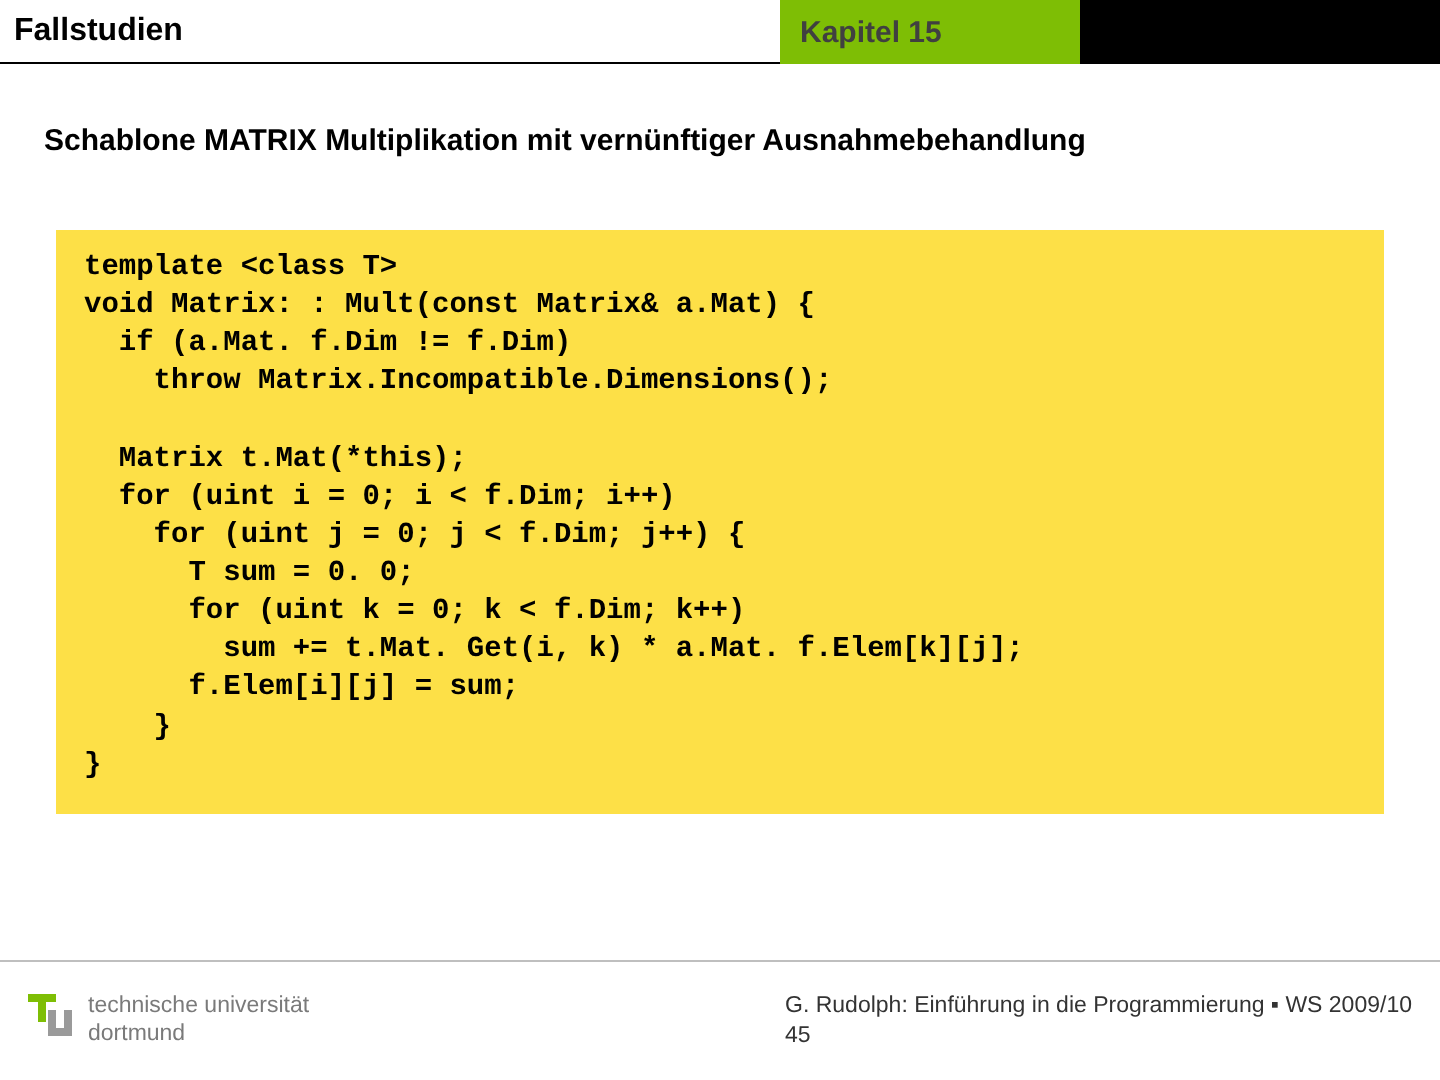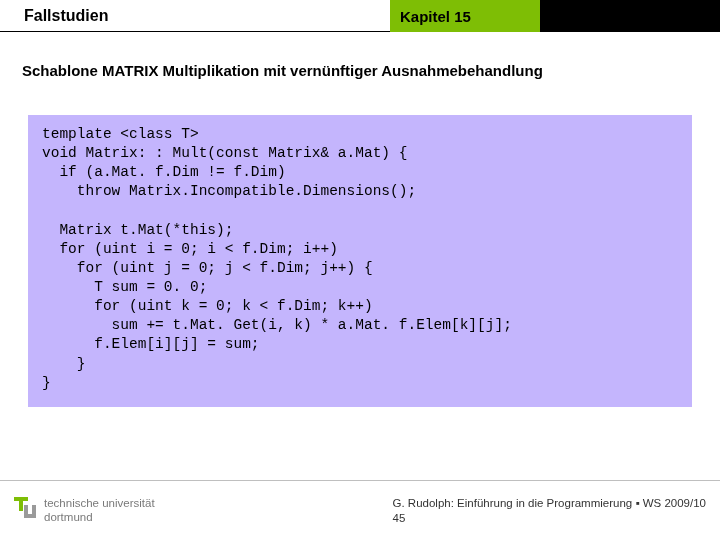--- a/index.html
+++ b/index.html
@@ -13,56 +13,56 @@
   }
   .header {
     display: flex;
     height: 32px;
   }
   .header-left {
     flex: 0 0 390px;
     background: #fff;
     display: flex;
     align-items: center;
-    padding-left: 24px;
+    padding-left: 7px;
     font-size: 16px;
     font-weight: bold;
     color: #000;
     border-bottom: 1px solid #000;
   }
   .header-right {
     flex: 1;
     display: flex;
   }
   .header-green {
     flex: 0 0 150px;
     background: #7ebe05;
-    color: #000000;
+    color: #404040;
     font-weight: bold;
     font-size: 15px;
     display: flex;
     align-items: center;
     padding-left: 10px;
   }
   .header-black {
     flex: 1;
     background: #000;
   }
   .subtitle {
     padding: 30px 22px 8px 22px;
     font-size: 15px;
     font-weight: bold;
   }
   .code-block {
     margin: 28px 28px 0 28px;
-    background: #c4b5fd;
+    background: #fde047;
     padding: 10px 14px 14px 14px;
     font-family: "Courier New", Courier, monospace;
     font-size: 14.5px;
-    font-weight: normal;
+    font-weight: bold;
     line-height: 1.32;
     white-space: pre;
     color: #000;
   }
   .footer {
     position: absolute;
     bottom: 0;
     left: 0;
     right: 0;
     height: 60px;

